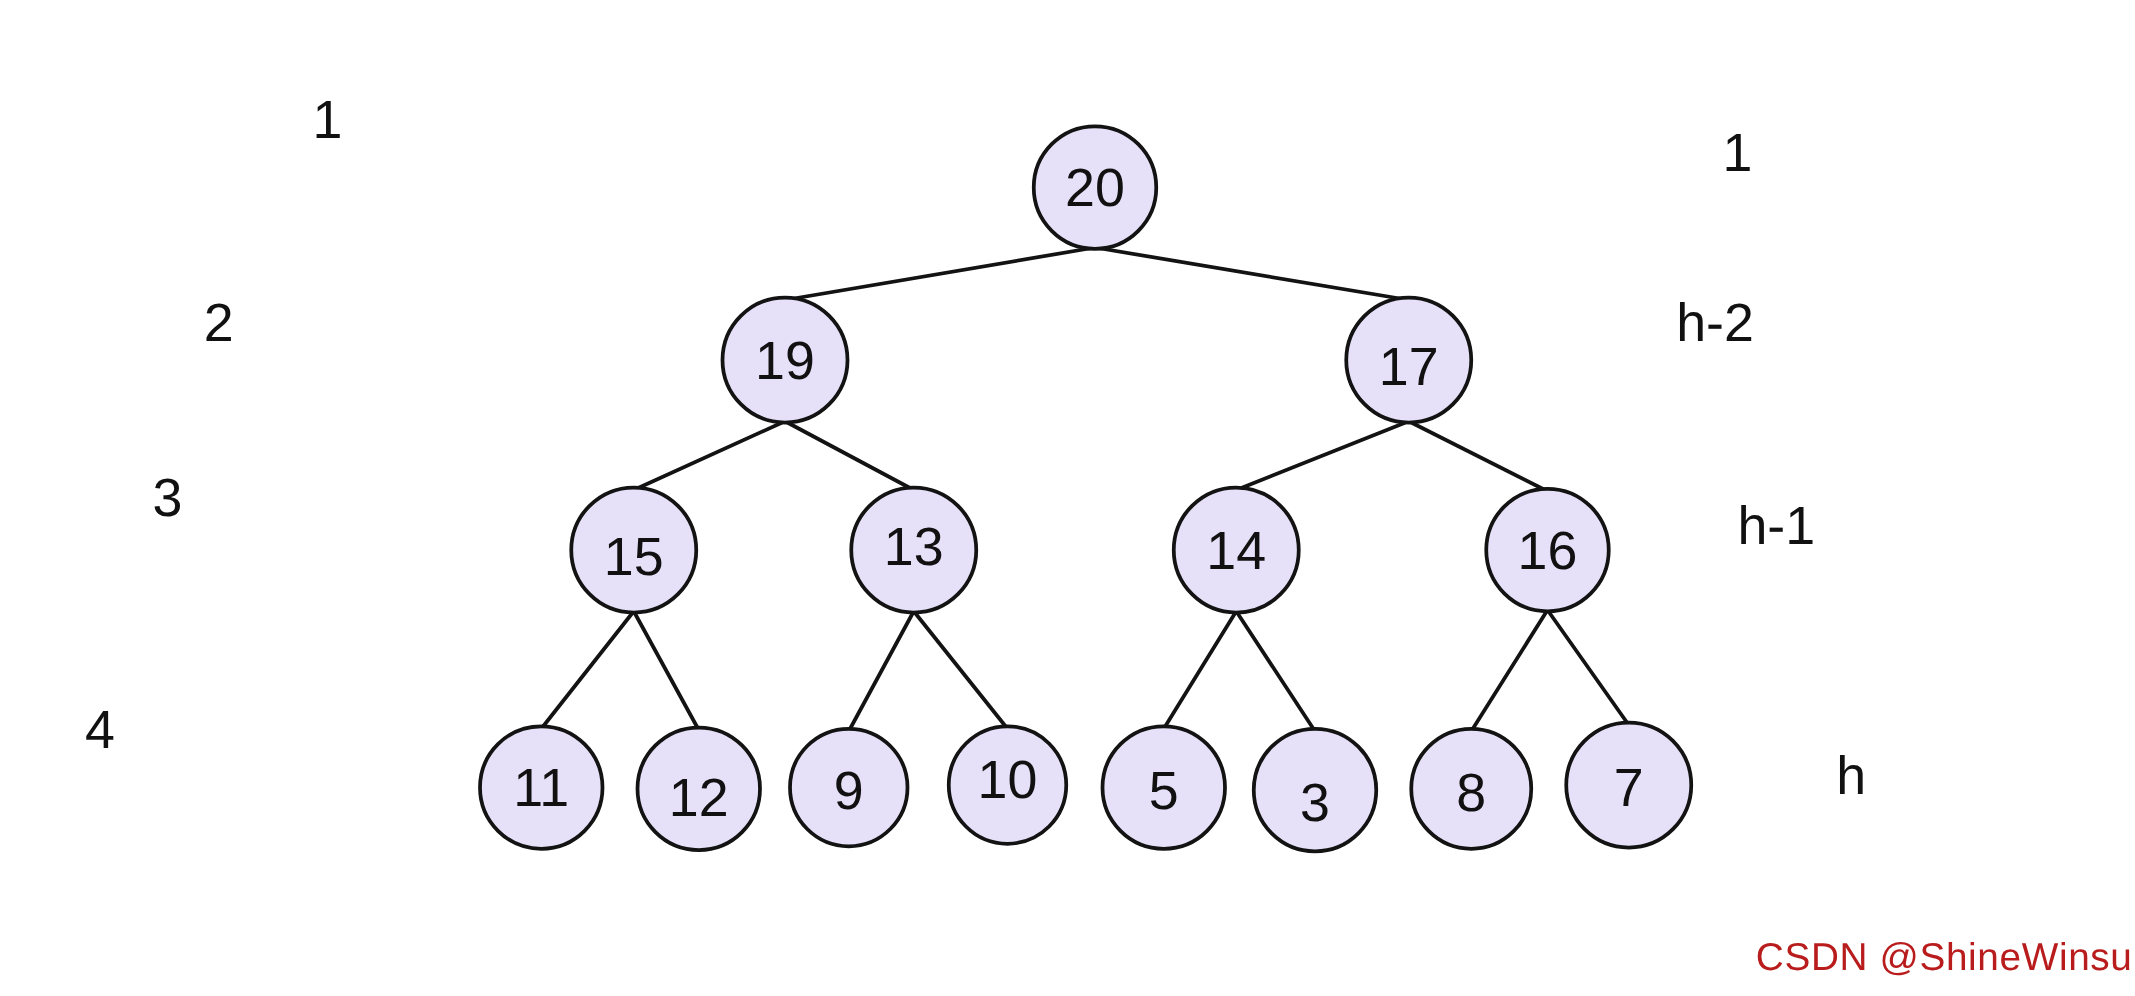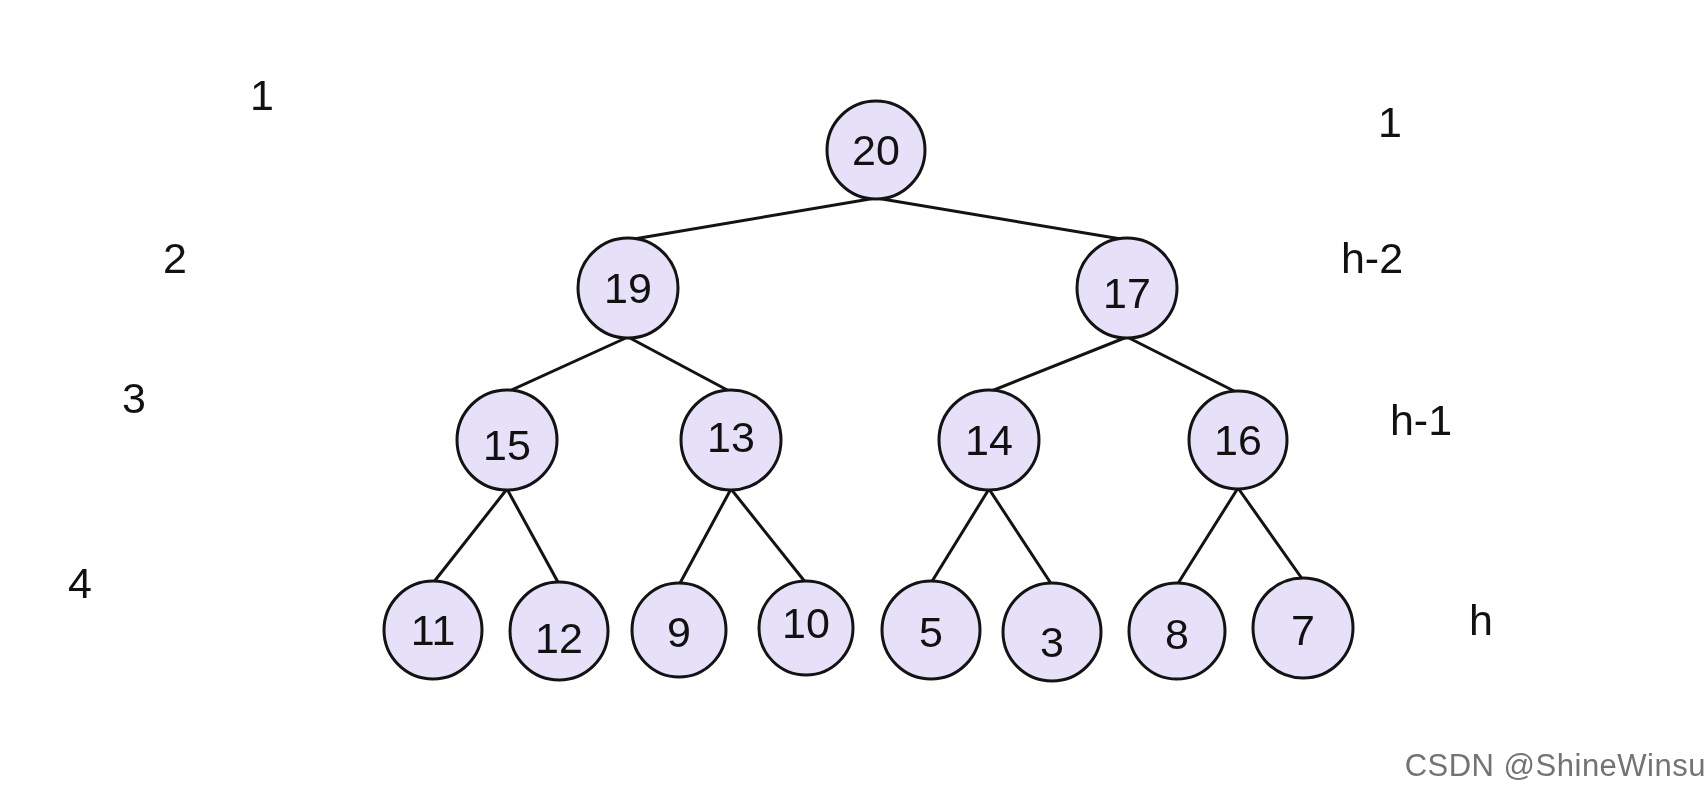--- a/index.html
+++ b/index.html
@@ -31,21 +31,21 @@
     font-family: "Liberation Sans", sans-serif;
     font-size: 43px;
     fill: #111111;
   }
   .watermark {
     position: absolute;
     top: 748px;
     right: 2px;
     font-size: 31px;
     letter-spacing: 0.5px;
-    color: #737373;
+    color: #b91c1c;
     white-space: nowrap;
   }
 </style>
 </head>
 <body>
 
 <div class="canvas">
   <svg class="tree-svg" viewBox="0 0 1708 797" xmlns="http://www.w3.org/2000/svg">
       <line x1="876" y1="198" x2="628" y2="240" stroke="#131313" stroke-width="3" stroke-linecap="round"></line>
       <line x1="876" y1="198" x2="1127" y2="240" stroke="#131313" stroke-width="3" stroke-linecap="round"></line>

